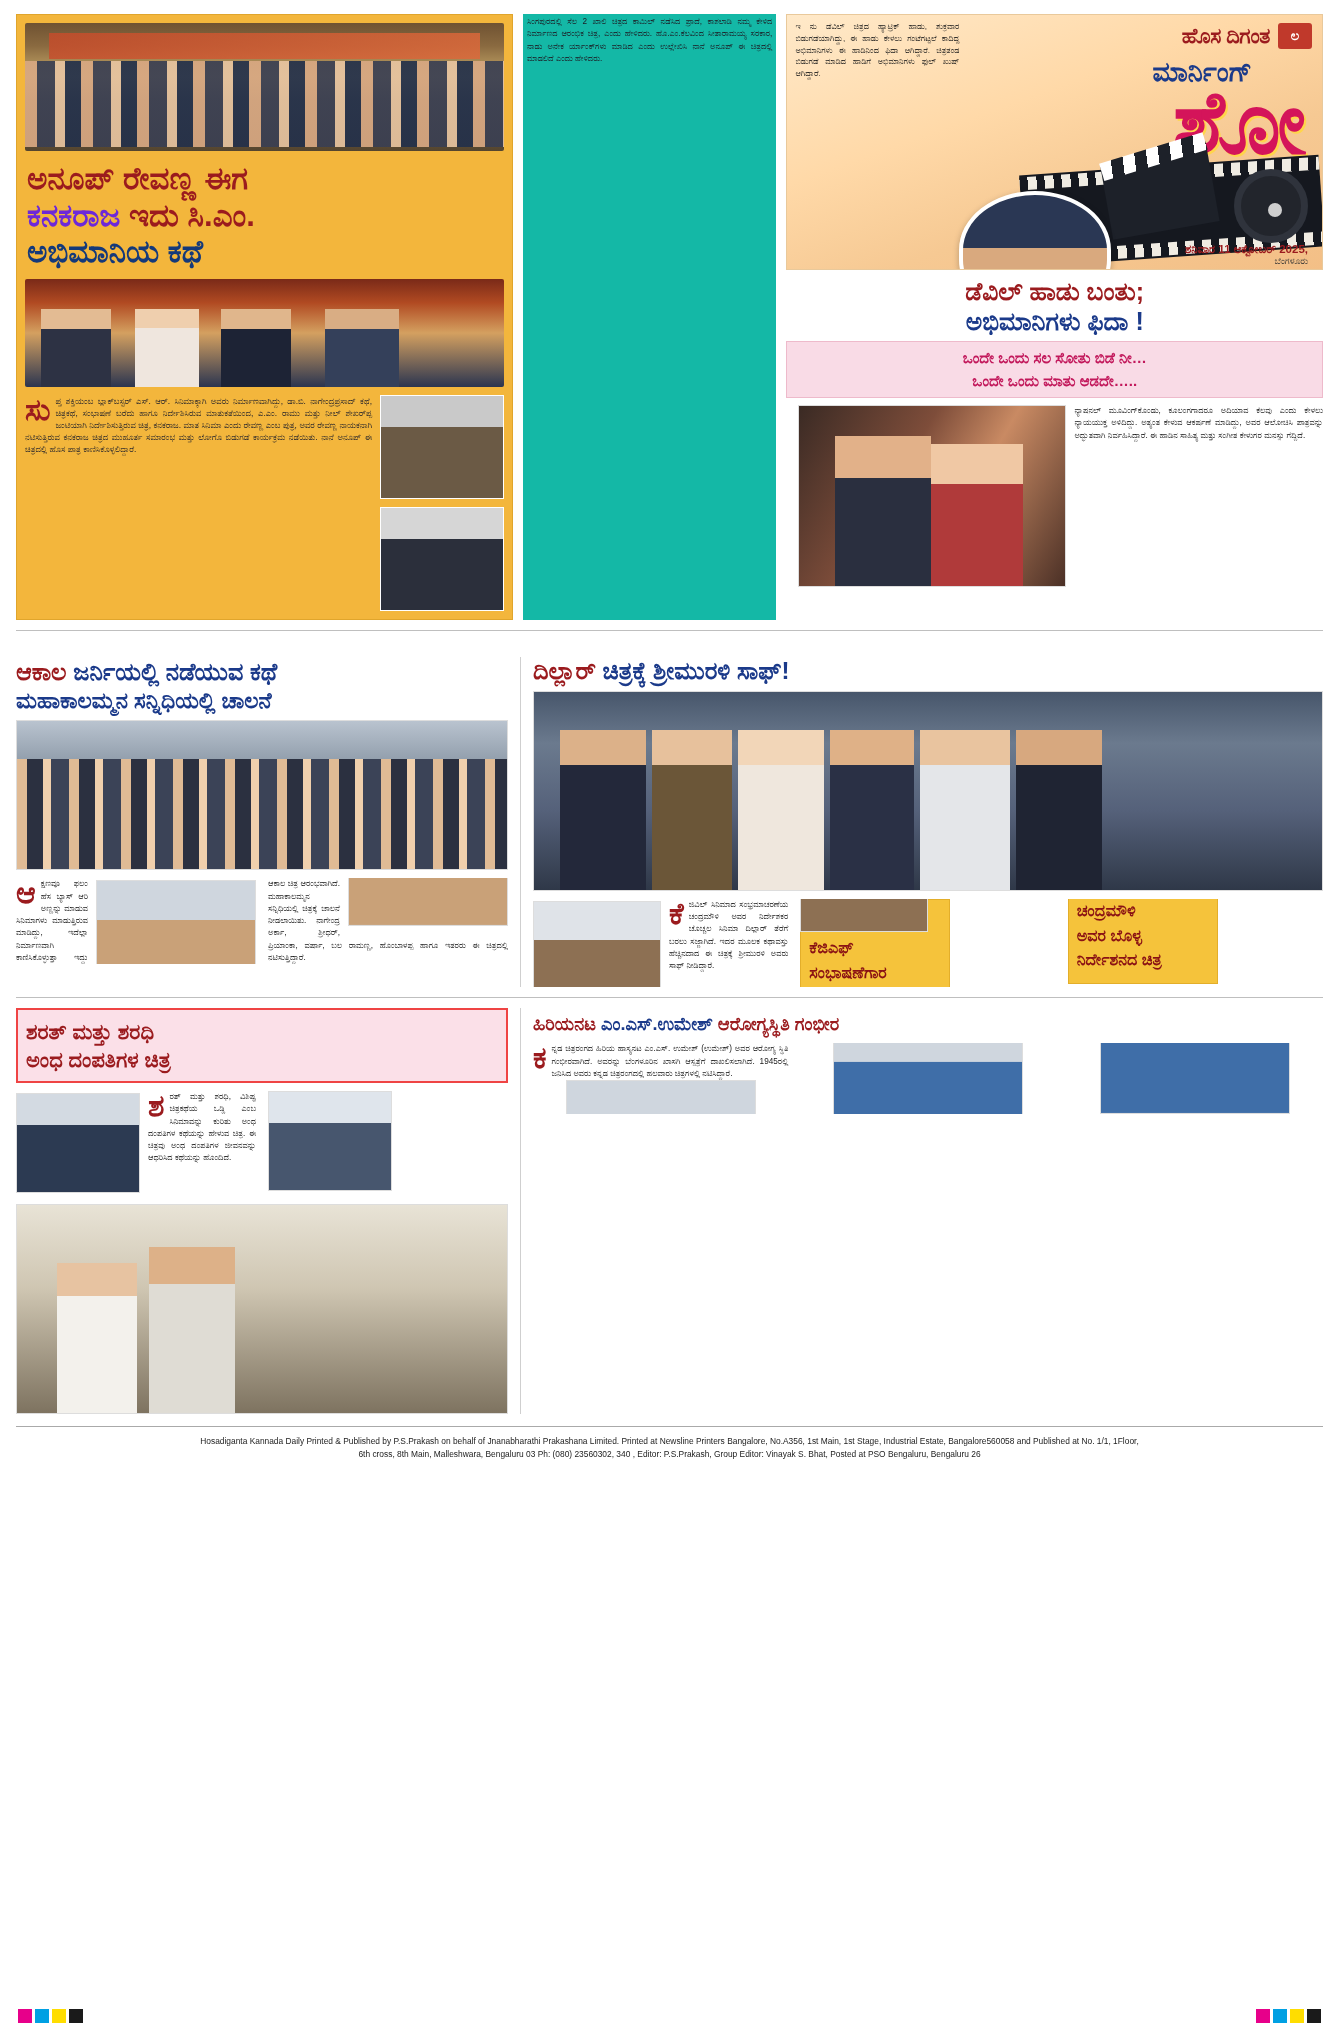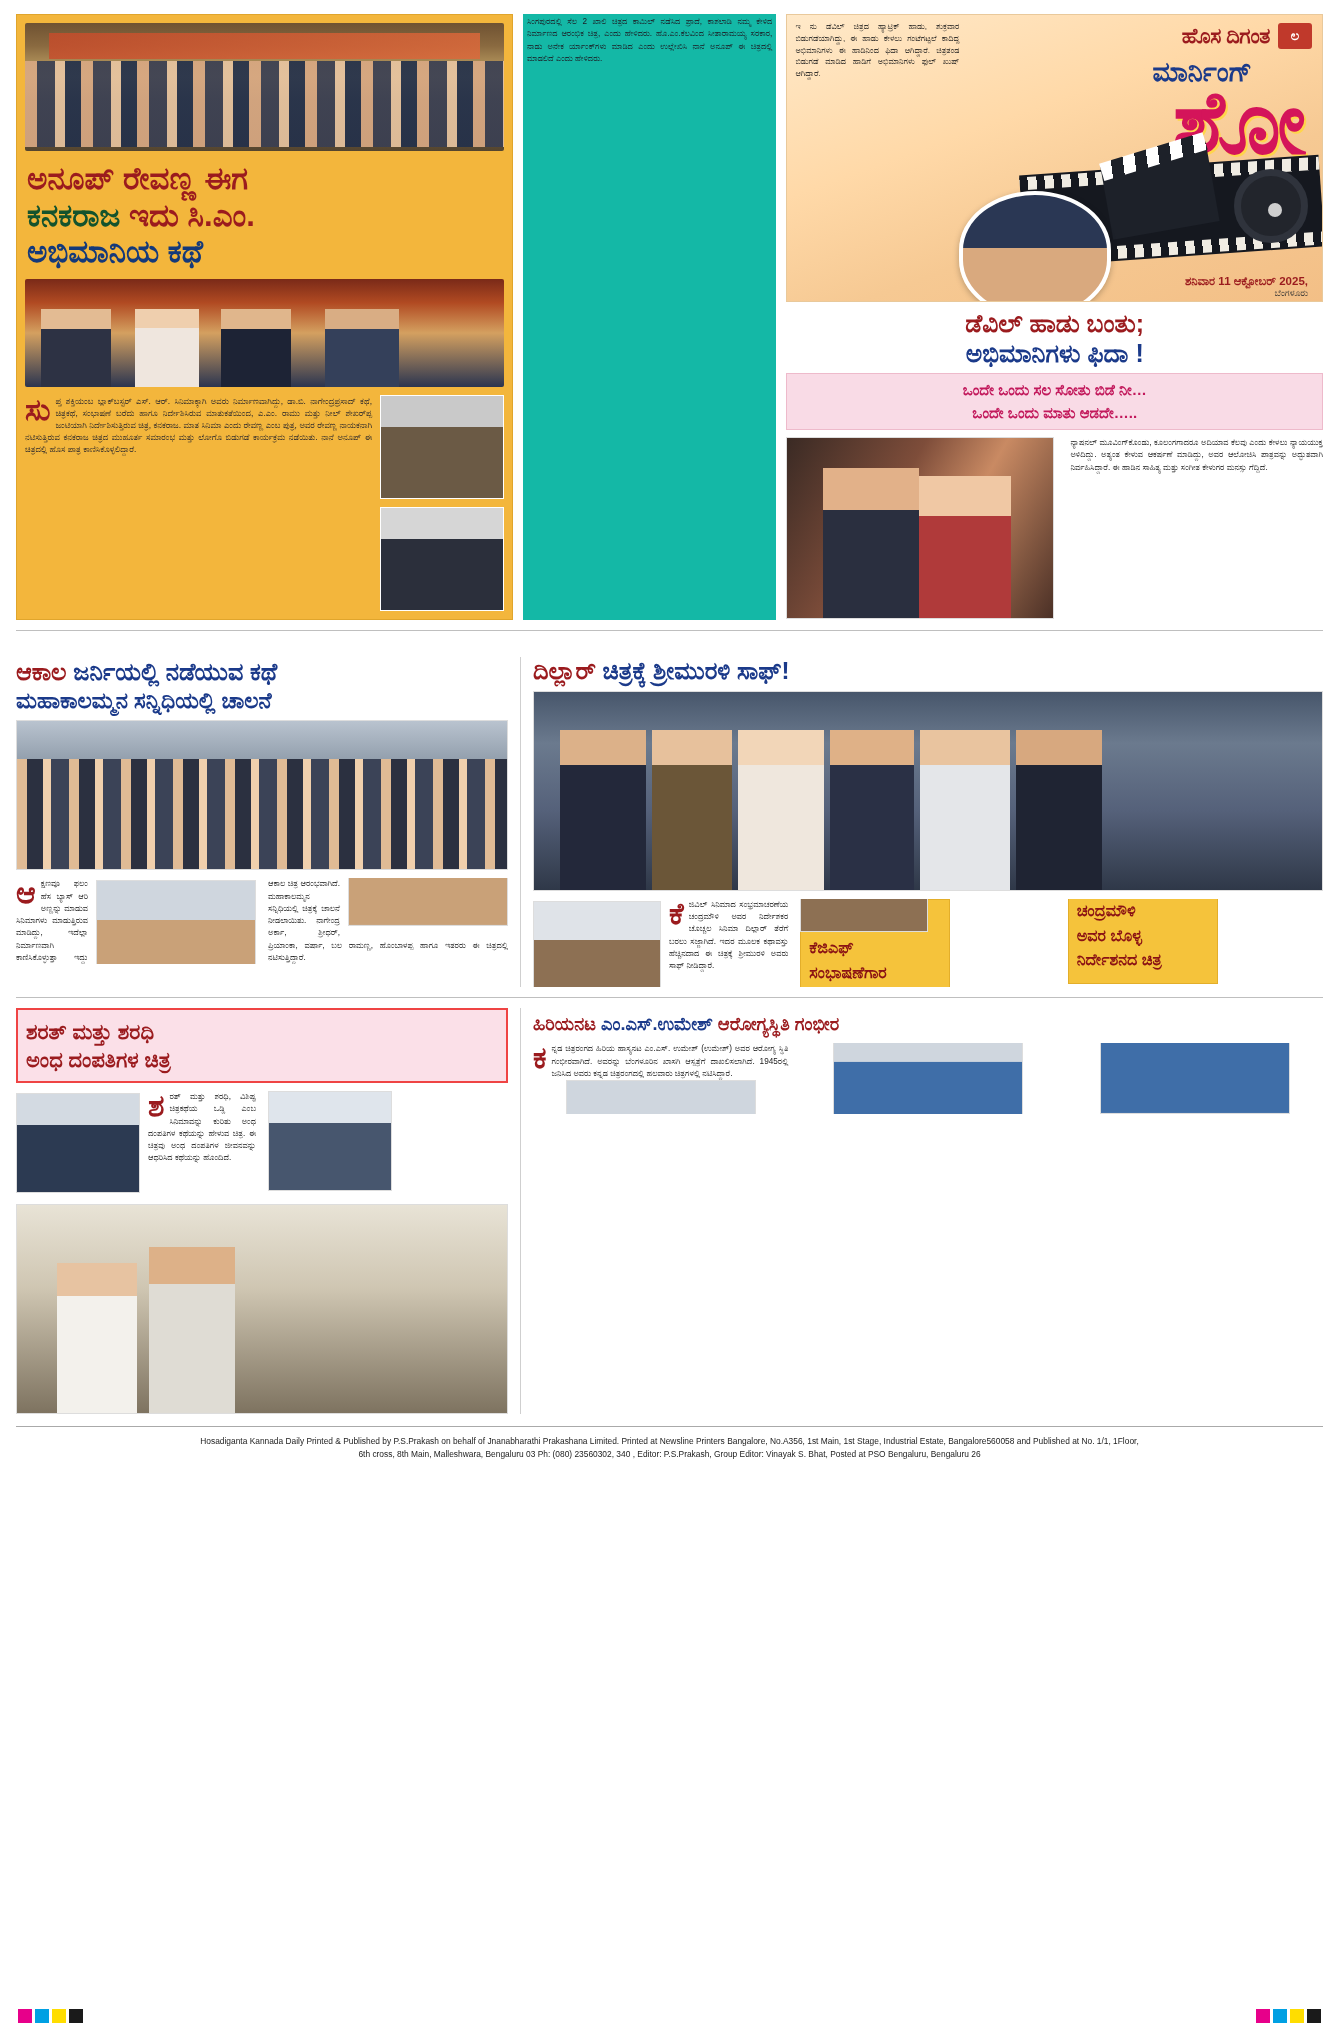--- a/index.html
+++ b/index.html
@@ -36,21 +36,21 @@
     opacity:.92;
   }
   .photo-main .banner-strip { position:absolute; top:10px; left:24px; right:24px; height:26px;
     background: linear-gradient(90deg,#c94b2a,#e0683a); opacity:.8; }
 
   .headline-k {
     font-family: "Liberation Sans", sans-serif;
     color: #9b1b1e; font-weight: bold; line-height: 1.18;
     font-size: 31px; margin: 10px 2px 2px 2px;
   }
-  .headline-k .l2 { color:#14532d; }
+  .headline-k .l2 { color:#6d28d9; }
   .headline-k .l3 { color:#14397a; }
 
   .photo-2 { width:100%; height:108px; margin-top:8px; border-radius:2px;
     background: linear-gradient(180deg,#7a2a18 0%,#b14a22 22%,#d4a060 50%,#2b3550 100%);
     position:relative; overflow:hidden; }
   .photo-2 .pp { position:absolute; bottom:0; height:78px; }
   .photo-2 .p1{left:16px;width:70px;background:linear-gradient(180deg,#e3bb93 0 26%,#2d3244 26% 100%);}
   .photo-2 .p2{left:110px;width:64px;background:linear-gradient(180deg,#efcfae 0 24%,#efe6de 24% 100%);}
   .photo-2 .p3{left:196px;width:70px;background:linear-gradient(180deg,#e0b68c 0 26%,#1d2335 26% 100%);}
   .photo-2 .p4{left:300px;width:74px;background:linear-gradient(180deg,#d9ad84 0 26%,#34405a 26% 100%);}
@@ -66,21 +66,21 @@
   .mini.a { background: linear-gradient(180deg,#c9c9c9 0 30%,#6b5a45 30% 100%); }
   .mini.b { background: linear-gradient(180deg,#d6d6d6 0 30%,#2b2f3b 30% 100%); }
 
   
   .mid-col { width: 255px; background:#14b8a6; padding: 2px 4px; }
   .mid-col .col-text { font-size:8.2px; line-height:1.5; text-align:justify; color:#1c1c24; }
 
   
   .right-col { width: 540px; }
   .masthead {
-    position: relative; height: 288px; overflow: hidden;
+    position: relative; height: 256px; overflow: hidden;
     background: linear-gradient(160deg,#ffe9c9 0%,#ffd9a8 38%,#f6c993 65%,#f3bf86 100%);
     border: 1px solid #e9c99b;
   }
   .mh-text { position:absolute; left:8px; top:6px; width:164px; font-size:8.1px; line-height:1.46; text-align:justify; }
   .brand-top { position:absolute; right:10px; top:8px; display:flex; align-items:center; gap:8px; }
   .brand-name { font-size:21px; font-weight:bold; color:#9b1b1e; letter-spacing:-.5px; }
   .brand-badge { width:34px; height:26px; background:#c0392b; color:#fff; font-size:13px;
     display:flex;align-items:center;justify-content:center;border-radius:3px;font-weight:bold;}
   .mh-morning { position:absolute; right:70px; top:42px; font-size:27px; font-weight:bold; color:#1b3a8a; }
   .mh-show { position:absolute; right:18px; top:66px; font-size:88px; font-weight:bold; color:#d4145a;
@@ -106,21 +106,21 @@
   .mh-date { position:absolute; right:14px; bottom:2px; text-align:right; }
   .mh-date .d1 { font-size:11.5px; font-weight:bold; color:#9b1b1e; }
   .mh-date .d2 { font-size:9px; color:#333; }
 
   .devil-head { margin-top:6px; text-align:center; }
   .devil-head .h1 { font-size:25px; font-weight:bold; color:#9b1b1e; line-height:1.2; }
   .devil-head .h2 { font-size:25px; font-weight:bold; color:#1b3a8a; line-height:1.2; }
   .pink-box { margin-top:5px; background:#f9dbe6; border:1px solid #eebacb; padding:5px 8px; }
   .pink-box div { color:#c2185b; font-size:15px; font-weight:bold; line-height:1.5; text-align:center; }
 
-  .right-bottom { display:flex; gap:16px; margin-top:7px; }
+  .right-bottom { display:flex; gap:8px; margin-top:7px;margin-left:12px; }
   .movie-still { width:268px; height:182px; border:1px solid #ddd;
     background: linear-gradient(120deg,#3a2a24 0%,#7e4d3a 38%,#c98a63 60%,#4b3026 100%);
     position:relative; overflow:hidden; }
   .movie-still .f1{position:absolute;left:36px;bottom:0;width:96px;height:150px;background:linear-gradient(180deg,#e2b189 0 28%,#2a2f3f 28% 100%);}
   .movie-still .f2{position:absolute;left:132px;bottom:0;width:92px;height:142px;background:linear-gradient(180deg,#f0c8a4 0 28%,#b03a3a 28% 100%);}
   .rb-text { flex:1; font-size:8.2px; line-height:1.5; text-align:justify; }
 
   
   .hr-thin { border-top:1px solid #bfbfbf; margin:10px 0 8px 0; }
   .vline { width:1px; background:#cfcfcf; }

